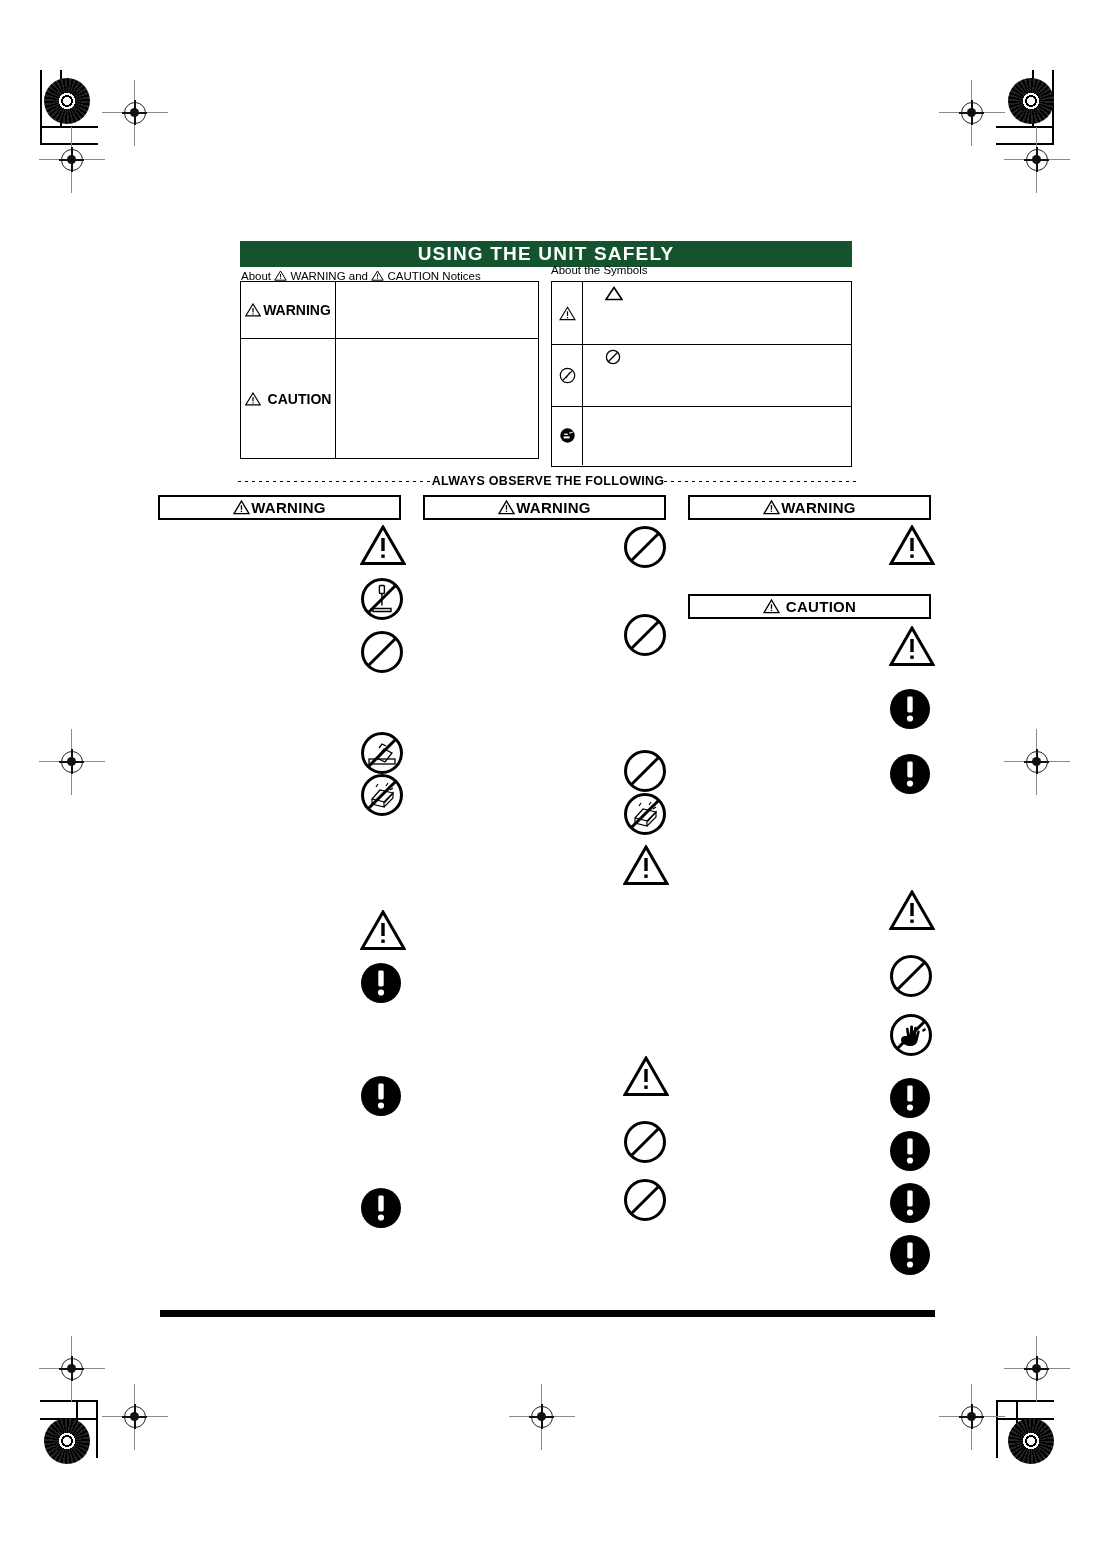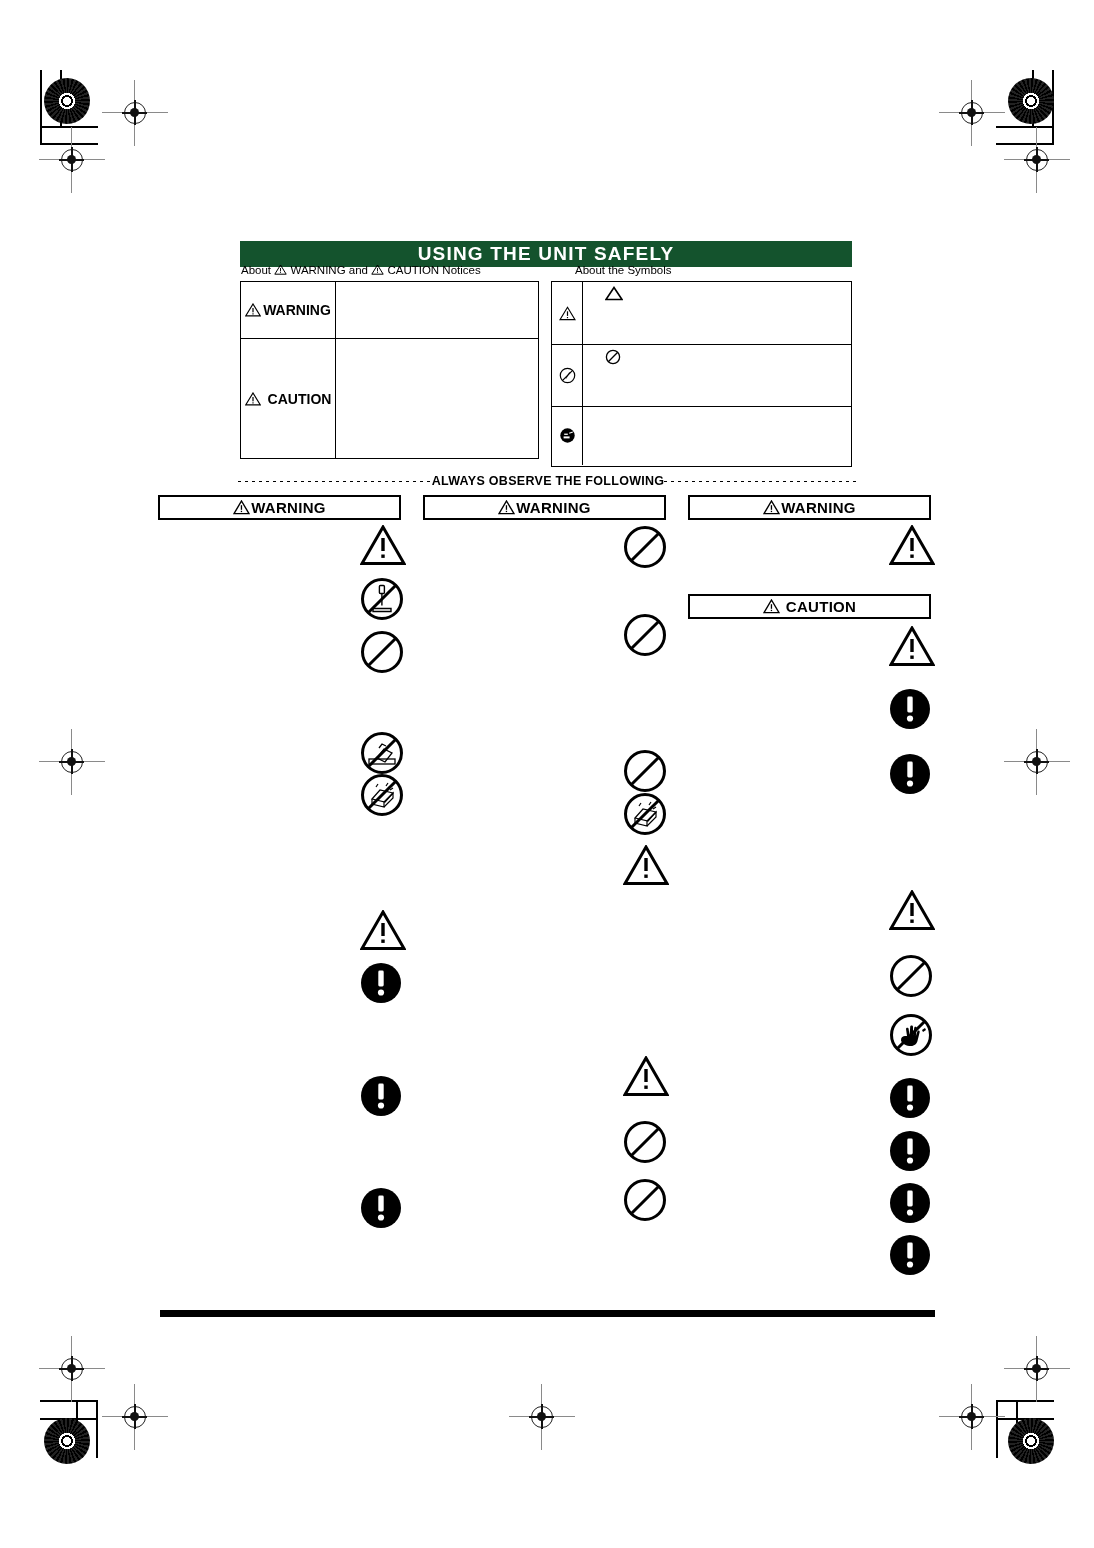--- a/index.html
+++ b/index.html
@@ -33,22 +33,22 @@
   .title-bar{position:absolute;left:240px;top:201px;width:612px;height:26px;background:#14532d;margin-top:40px;}
   .title-bar span{display:block;text-align:center;color:#fff;font-weight:bold;
       font-size:19px;letter-spacing:1.2px;line-height:26px;}
 
   .subtitle-box{position:absolute;left:240px;top:236px;width:610px;height:20px;
       border:1.4px solid #000;}
   .subtitle-box span{display:block;text-align:center;font-size:12.5px;line-height:20px;
       letter-spacing:.1px;}
 
   .cap{position:absolute;font-size:11.5px;white-space:nowrap;}
-  .cap-left{left:241px;top:264px;}
-  .cap-right{left:575px;top:264px;text-align:center;}
+  .cap-left{left:241px;top:270px;}
+  .cap-right{left:551px;top:264px;text-align:center;}
 
   
   .tbl{position:absolute;border:1.6px solid #000;box-sizing:border-box;}
   .tbl .row{display:flex;box-sizing:border-box;}
   .tbl .row + .row{border-top:1.6px solid #000;}
   .tbl .c1{box-sizing:border-box;border-right:1.6px solid #000;display:flex;
       align-items:center;justify-content:center;}
   .tbl .c2{flex:1;box-sizing:border-box;}
 
   .tbl-left{left:240px;top:281px;width:299px;height:178px;}

